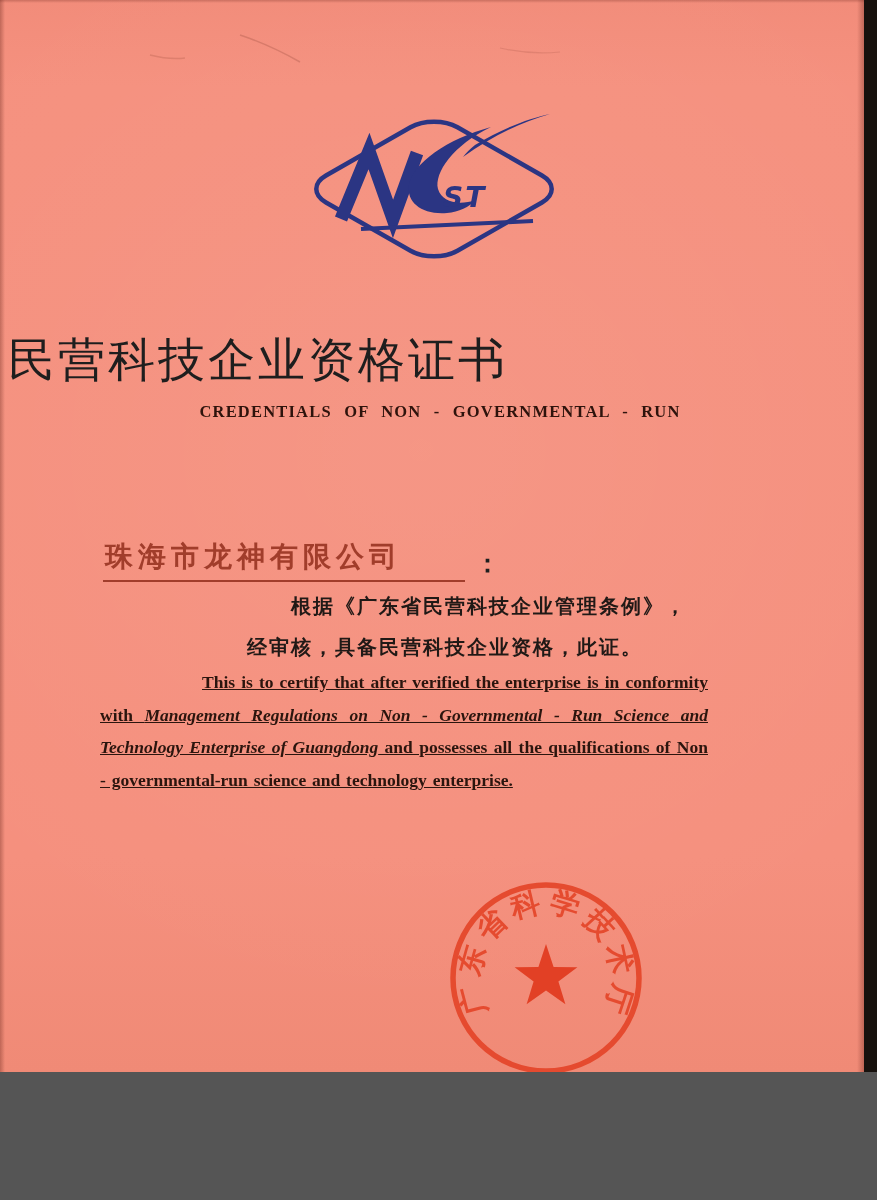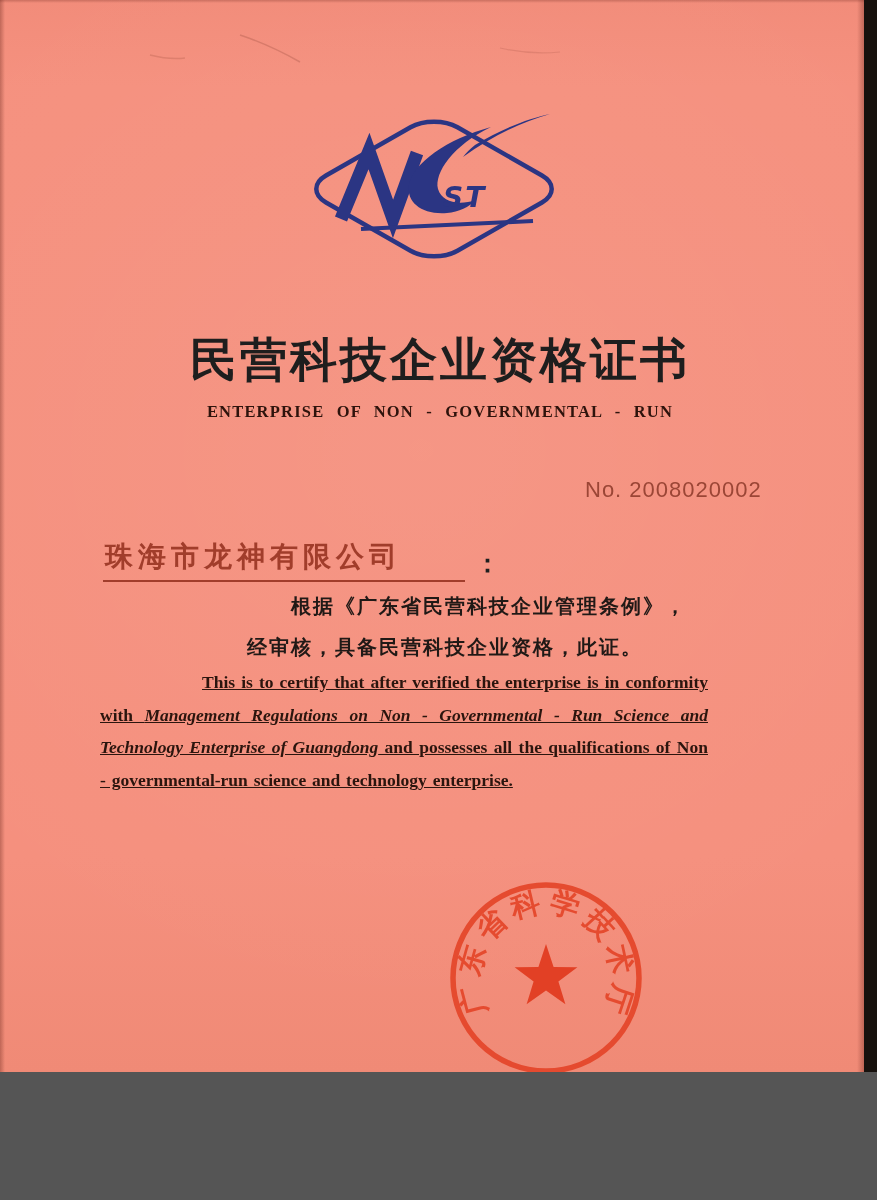--- a/index.html
+++ b/index.html
@@ -21,21 +21,21 @@
   .edge-top{position:absolute;top:0;left:0;width:100%;height:3px;
     background:linear-gradient(180deg, rgba(100,35,25,.28), rgba(0,0,0,0));}
   .creases{position:absolute;inset:0;pointer-events:none;}
 
   
   .logo{position:absolute;left:295px;top:105px;width:280px;height:166px;}
 
   
   .title-zh{
     position:absolute;top:329px;left:8px;width:864px;
-    text-align:center;font-size:47px;font-weight:700;letter-spacing:3px;
+    font-size:47px;font-weight:400;letter-spacing:3px;
     color:#1e1e1e;font-family:"DejaVu Sans", sans-serif;white-space:nowrap;
   }
   .title-en{
     position:absolute;top:398px;left:8px;width:864px;text-align:center;
     font-family:"Liberation Serif", serif;font-weight:700;
     font-size:16.5px;line-height:27.5px;letter-spacing:1.2px;word-spacing:7px;
     color:#2e130c;
   }
   .cert-no{
     position:absolute;left:585px;top:477px;
@@ -101,24 +101,23 @@
                C 164 107 174 102 181 95 C 163 101 147 97 143 84
                C 139 68 158 40 196 22 Z"></path>
       <path d="M 168 52 C 196 32 226 17 255 9 C 235 13 206 24 180 40
                C 175 44 171 48 168 52 Z"></path>
       <text x="148" y="102" font-size="28" font-weight="bold" font-style="italic" letter-spacing="2" font-family="DejaVu Sans, sans-serif">ST</text>
     </g>
   </svg>
 
   <div class="title-zh">民营科技企业资格证书</div>
   <div class="title-en">
-    <div>ENTERPRISE OF NON - GOVERNMENTAL - RUN</div>
+    <div>CREDENTIALS OF NON - GOVERNMENTAL - RUN</div>
   </div>
 
-  <div class="cert-no">No. 2008020002</div>
 
   <div class="recipient">
     <span class="company">珠海市龙神有限公司</span>
     <span class="colon">：</span>
   </div>
 
   <div class="body-zh">
     <div class="indent">根据《广东省民营科技企业管理条例》，</div>
     <div class="l2">经审核，具备民营科技企业资格，此证。</div>
   </div>

